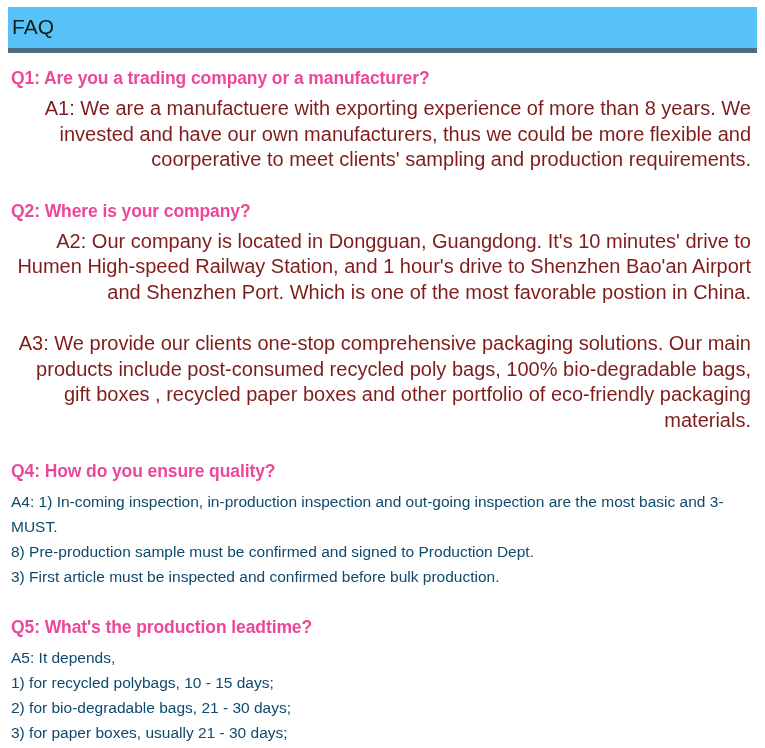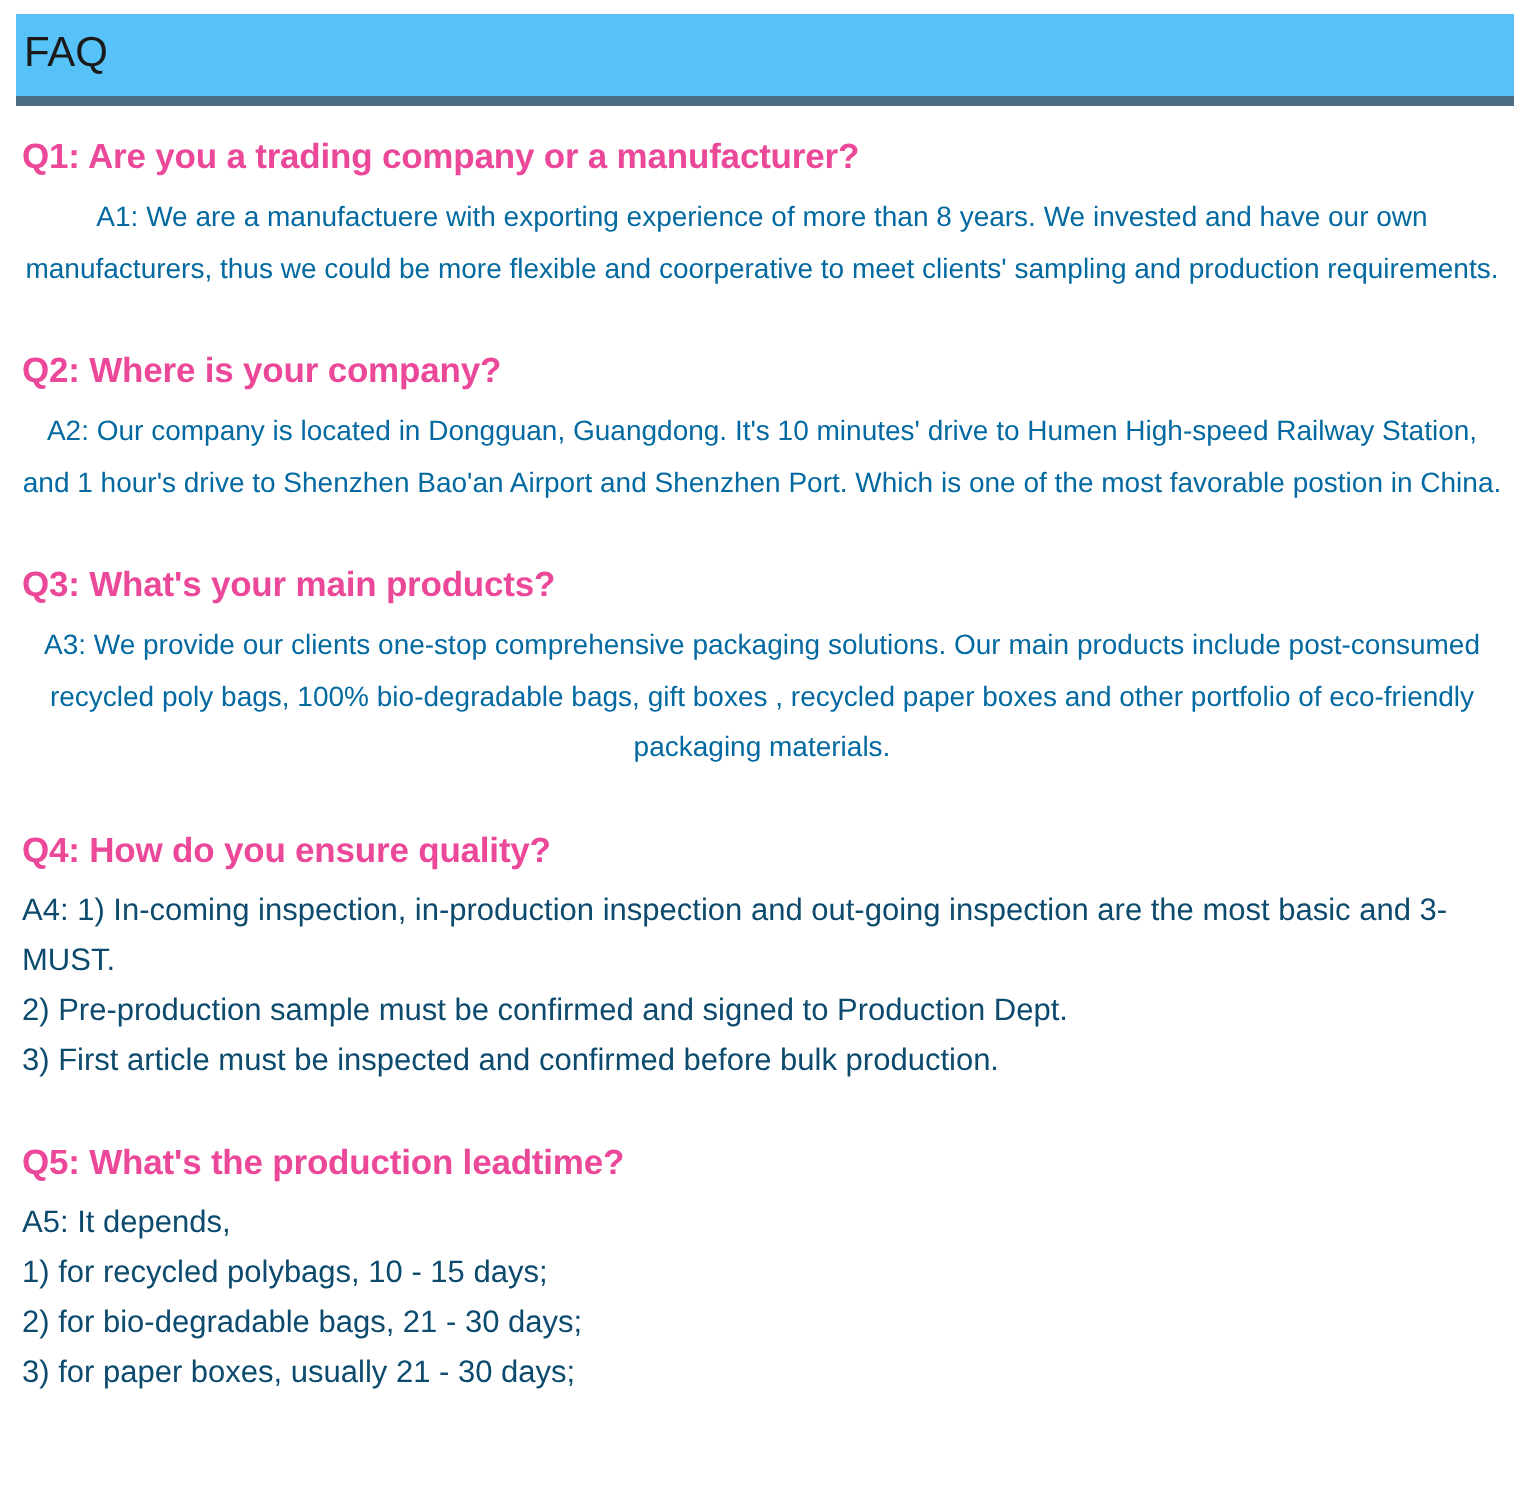--- a/index.html
+++ b/index.html
@@ -65,26 +65,26 @@
   .faq-question {
     font-size: 17.5px;
     font-weight: bold;
     color: #ec4899;
     line-height: 24px;
     margin: 0 0 6px 0;
     letter-spacing: -0.1px;
   }
 
   .faq-answer {
-    font-size: 14px;
+    font-size: 20px;
     font-weight: 400;
-    color: #0369a1;
+    color: #7f1d1d;
     line-height: 25.5px;
     margin: 0;
-    text-align: center;
+    text-align: right;
   }
 
   .faq-lines {
     margin: 0;
     padding: 0;
     list-style: none;
   }
   .faq-lines li {
     font-size: 15.5px;
     color: #0c4a6e;
@@ -108,29 +108,28 @@
       <h3 class="faq-question">Q1: Are you a trading company or a manufacturer?</h3>
       <p class="faq-answer">A1: We are a manufactuere with exporting experience of more than 8 years. We invested and have our own manufacturers, thus we could be more flexible and coorperative to meet clients' sampling and production requirements.</p>
     </div>
 
     <div class="faq-item">
       <h3 class="faq-question">Q2: Where is your company?</h3>
       <p class="faq-answer">A2: Our company is located in Dongguan, Guangdong. It's 10 minutes' drive to Humen High-speed Railway Station, and 1 hour's drive to Shenzhen Bao'an Airport and Shenzhen Port. Which is one of the most favorable postion in China.</p>
     </div>
 
     <div class="faq-item">
-      <h3 class="faq-question">Q3: What's your main products?</h3>
       <p class="faq-answer">A3: We provide our clients one-stop comprehensive packaging solutions. Our main products include post-consumed recycled poly bags, 100% bio-degradable bags, gift boxes , recycled paper boxes and other portfolio of eco-friendly packaging materials.</p>
     </div>
 
     <div class="faq-item">
       <h3 class="faq-question">Q4: How do you ensure quality?</h3>
       <ul class="faq-lines">
         <li>A4: 1) In-coming inspection, in-production inspection and out-going inspection are the most basic and 3-MUST.</li>
-        <li>2) Pre-production sample must be confirmed and signed to Production Dept.</li>
+        <li>8) Pre-production sample must be confirmed and signed to Production Dept.</li>
         <li>3) First article must be inspected and confirmed before bulk production.</li>
       </ul>
     </div>
 
     <div class="faq-item">
       <h3 class="faq-question">Q5: What's the production leadtime?</h3>
       <ul class="faq-lines">
         <li>A5: It depends,</li>
         <li>1) for recycled polybags, 10 - 15 days;</li>
         <li>2) for bio-degradable bags, 21 - 30 days;</li>

